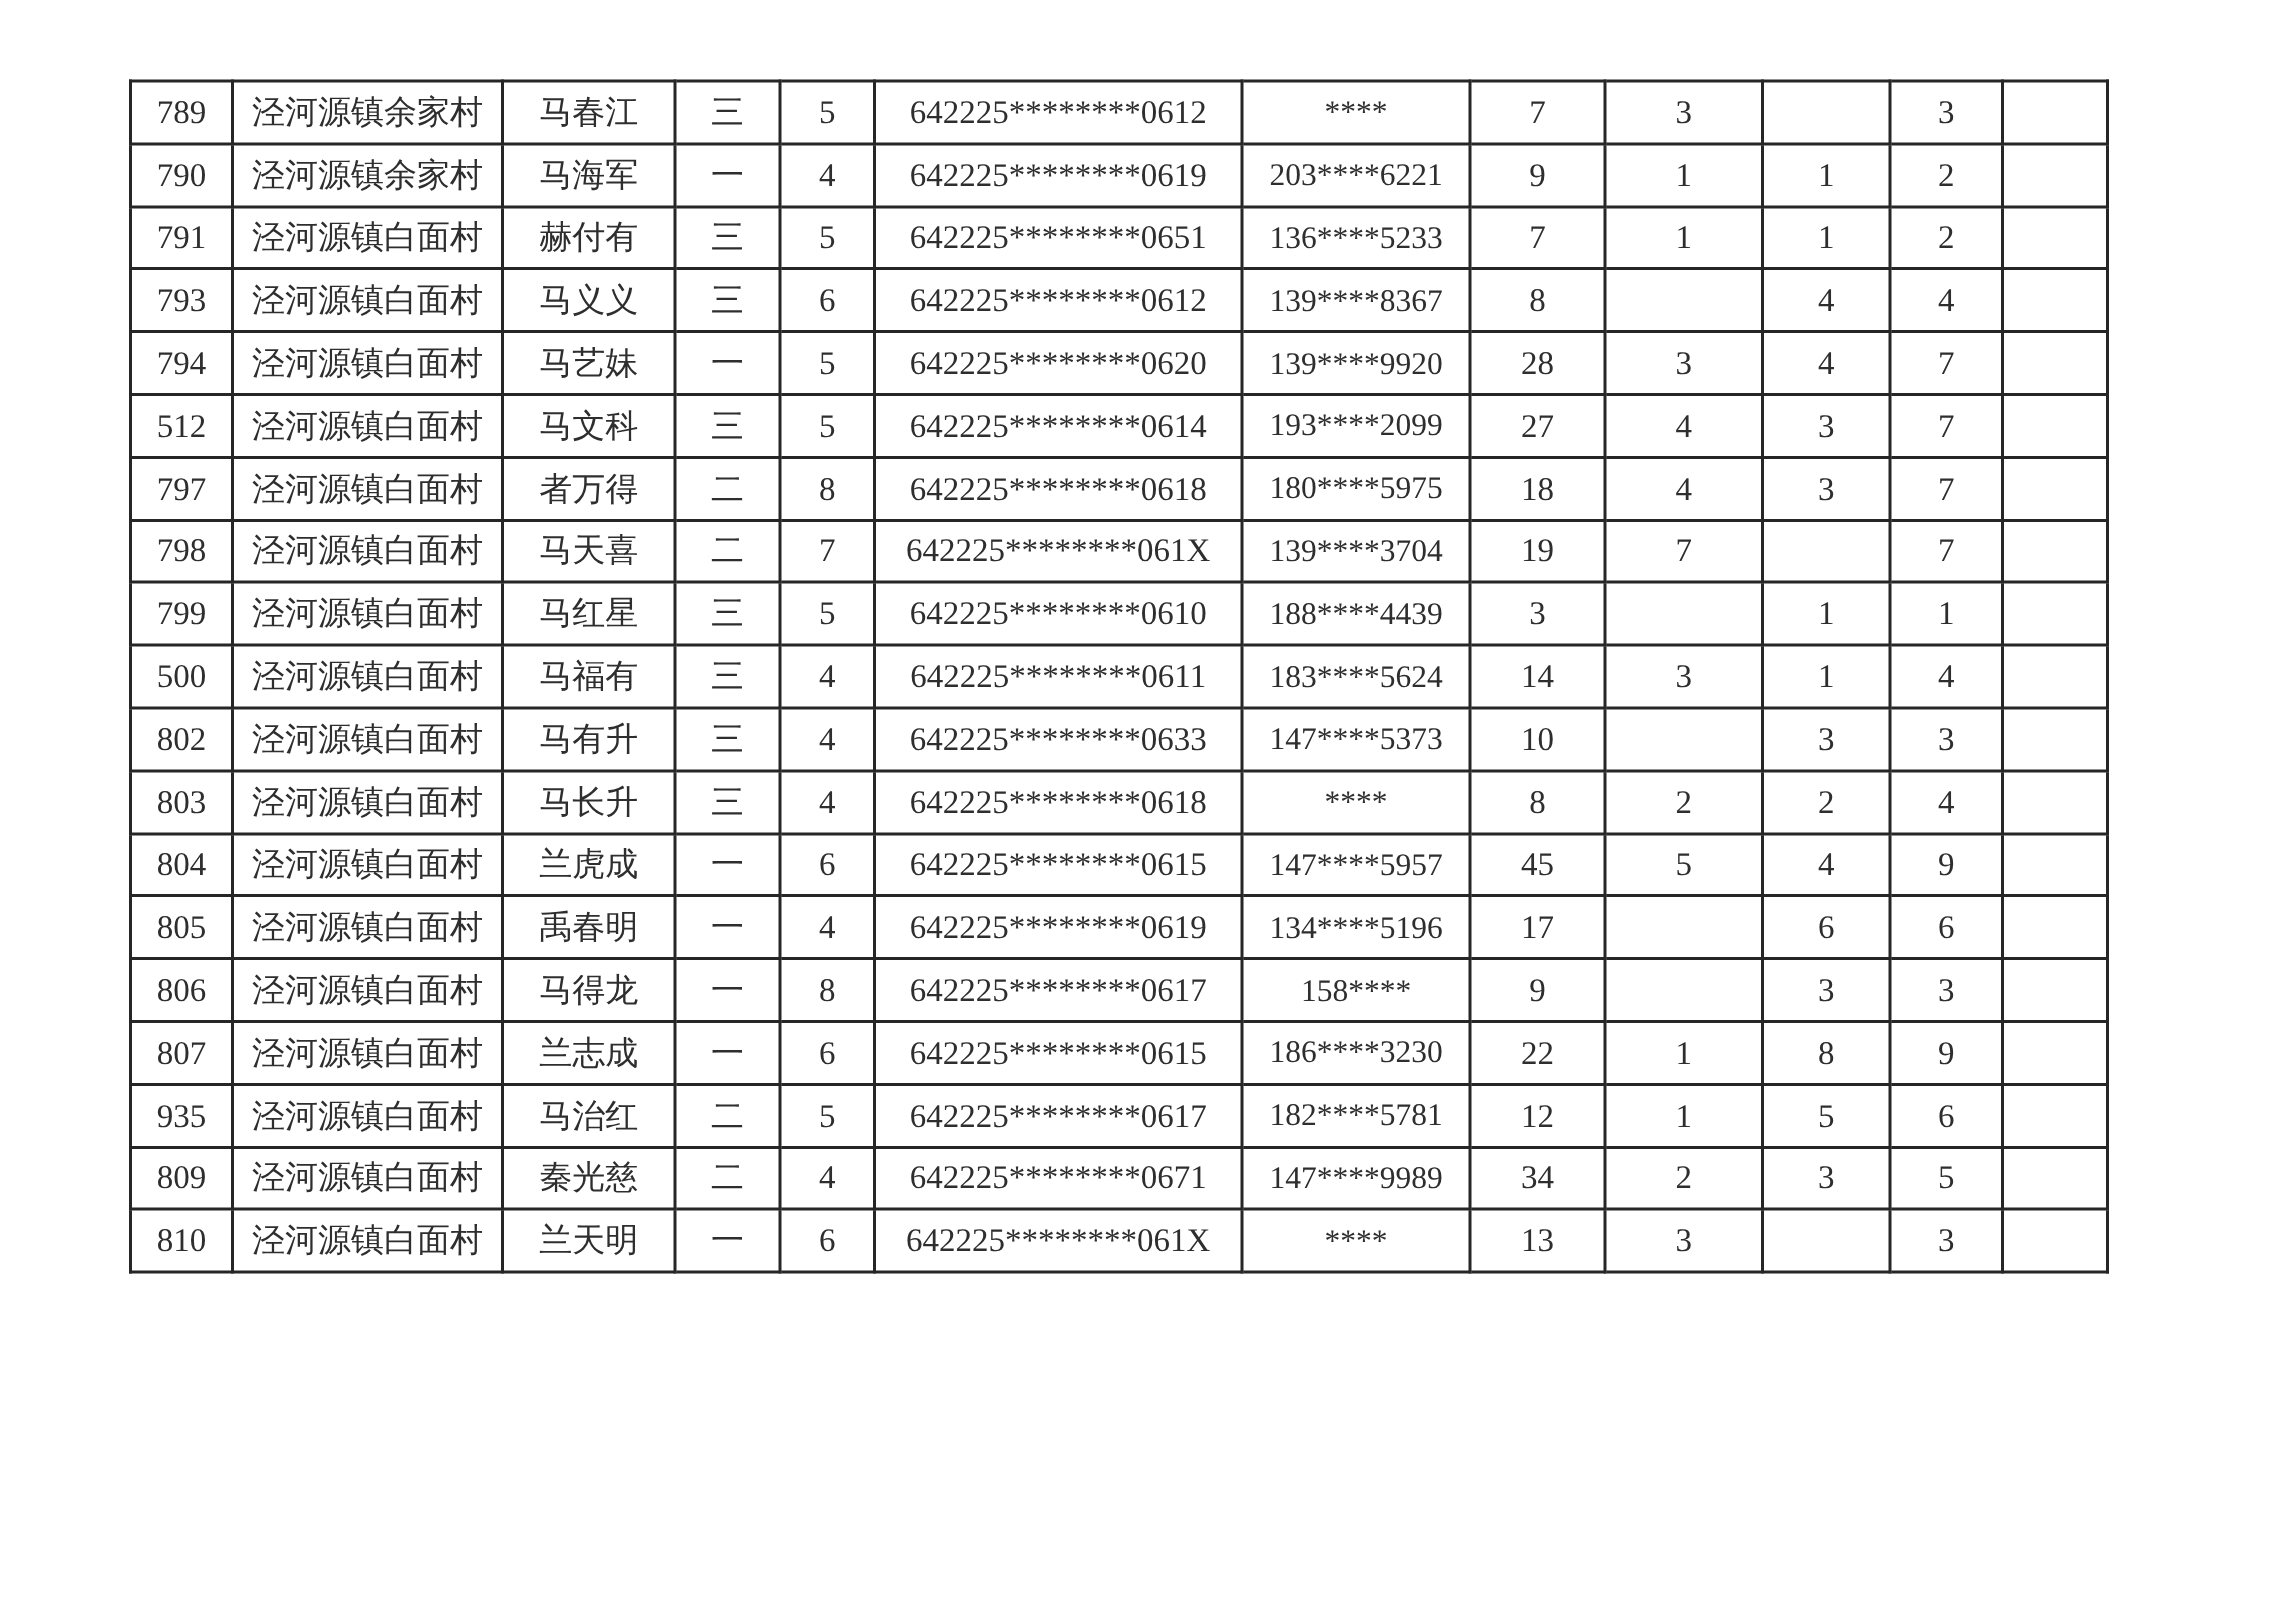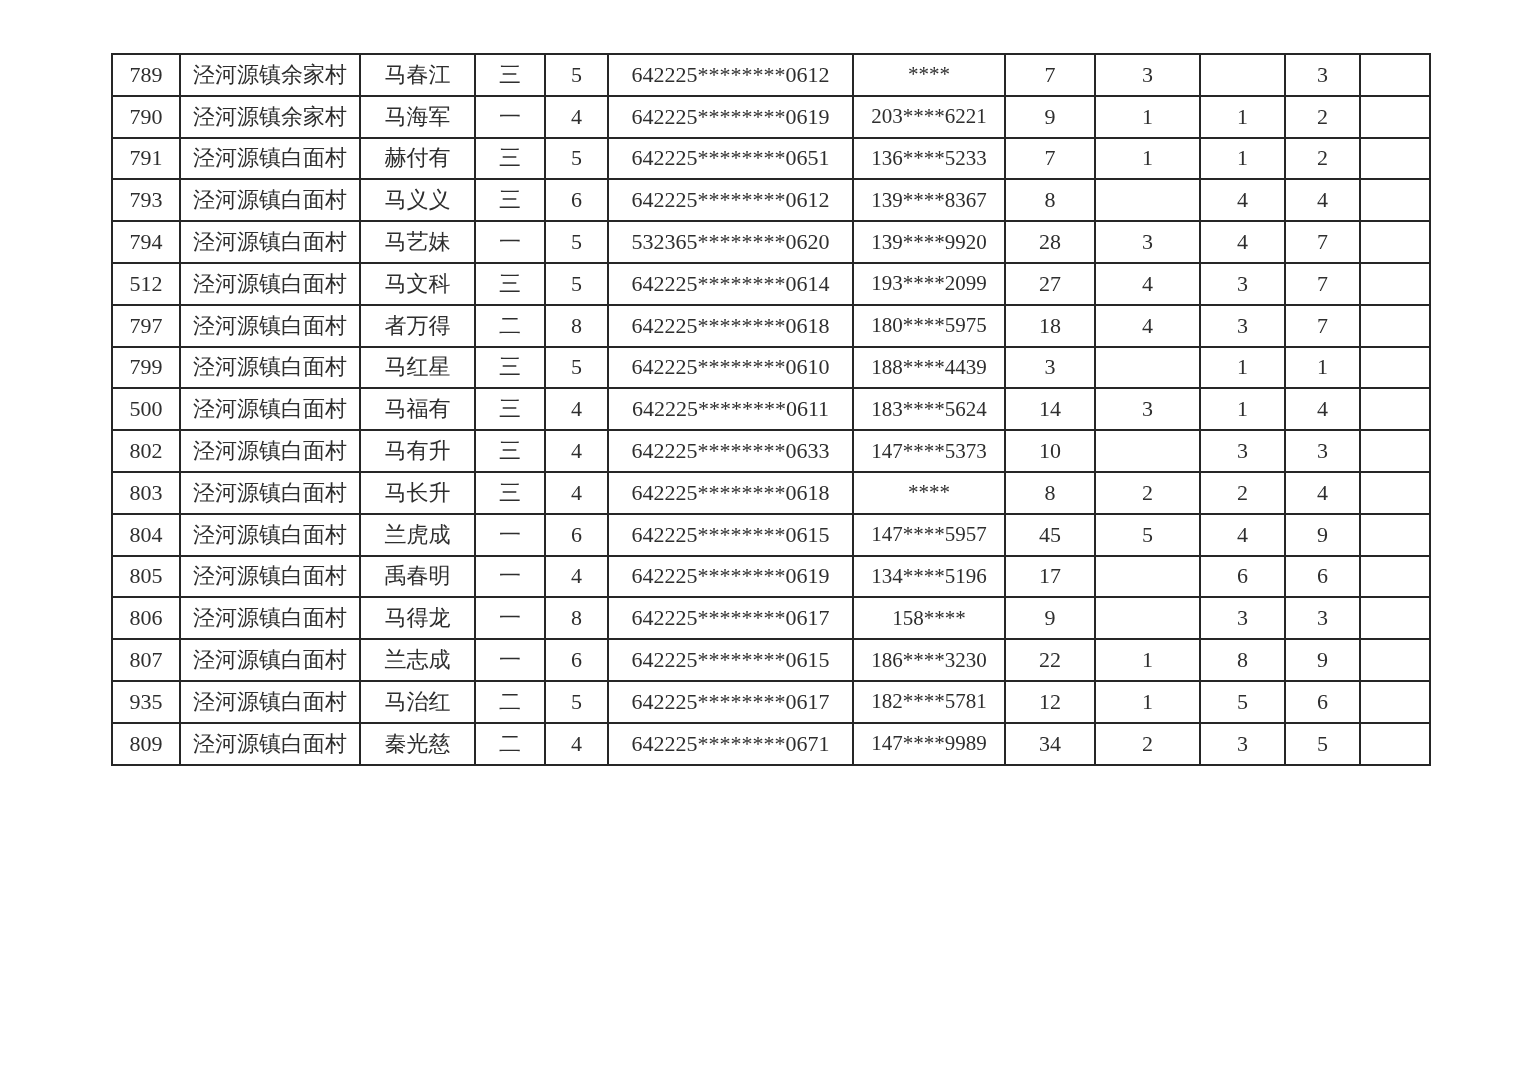--- a/index.html
+++ b/index.html
@@ -5,21 +5,21 @@
   html, body {
     margin: 0;
     padding: 0;
     background: #ffffff;
     width: 1520px;
     height: 1074px;
     overflow: hidden;
   }
   .sheet {
     position: absolute;
-    left: 111px;
+    left: 86px;
     top: 53px;
     border-radius: 11px;
   }
   table.records {
     border-collapse: collapse;
     table-layout: fixed;
     width: 1318px;
     background: #ffffff;
   }
   table.records td {
@@ -113,21 +113,21 @@
           <td class="c-value-3">4</td>
           <td class="c-value-4">4</td>
           <td class="c-blank"></td>
         </tr>
         <tr>
           <td class="c-seq">794</td>
           <td class="c-village">泾河源镇白面村</td>
           <td class="c-name">马艺妹</td>
           <td class="c-category">一</td>
           <td class="c-count">5</td>
-          <td class="c-id-number">532365********0620</td>
+          <td class="c-id-number">642225********0620</td>
           <td class="c-phone">139****9920</td>
           <td class="c-value-1">28</td>
           <td class="c-value-2">3</td>
           <td class="c-value-3">4</td>
           <td class="c-value-4">7</td>
           <td class="c-blank"></td>
         </tr>
         <tr>
           <td class="c-seq">512</td>
           <td class="c-village">泾河源镇白面村</td>
@@ -150,20 +150,34 @@
           <td class="c-count">8</td>
           <td class="c-id-number">642225********0618</td>
           <td class="c-phone">180****5975</td>
           <td class="c-value-1">18</td>
           <td class="c-value-2">4</td>
           <td class="c-value-3">3</td>
           <td class="c-value-4">7</td>
           <td class="c-blank"></td>
         </tr>
         <tr>
+          <td class="c-seq">798</td>
+          <td class="c-village">泾河源镇白面村</td>
+          <td class="c-name">马天喜</td>
+          <td class="c-category">二</td>
+          <td class="c-count">7</td>
+          <td class="c-id-number">642225********061X</td>
+          <td class="c-phone">139****3704</td>
+          <td class="c-value-1">19</td>
+          <td class="c-value-2">7</td>
+          <td class="c-value-3"></td>
+          <td class="c-value-4">7</td>
+          <td class="c-blank"></td>
+        </tr>
+        <tr>
           <td class="c-seq">799</td>
           <td class="c-village">泾河源镇白面村</td>
           <td class="c-name">马红星</td>
           <td class="c-category">三</td>
           <td class="c-count">5</td>
           <td class="c-id-number">642225********0610</td>
           <td class="c-phone">188****4439</td>
           <td class="c-value-1">3</td>
           <td class="c-value-2"></td>
           <td class="c-value-3">1</td>
@@ -289,15 +303,29 @@
           <td class="c-category">二</td>
           <td class="c-count">4</td>
           <td class="c-id-number">642225********0671</td>
           <td class="c-phone">147****9989</td>
           <td class="c-value-1">34</td>
           <td class="c-value-2">2</td>
           <td class="c-value-3">3</td>
           <td class="c-value-4">5</td>
           <td class="c-blank"></td>
         </tr>
+        <tr>
+          <td class="c-seq">810</td>
+          <td class="c-village">泾河源镇白面村</td>
+          <td class="c-name">兰天明</td>
+          <td class="c-category">一</td>
+          <td class="c-count">6</td>
+          <td class="c-id-number">642225********061X</td>
+          <td class="c-phone">****</td>
+          <td class="c-value-1">13</td>
+          <td class="c-value-2">3</td>
+          <td class="c-value-3"></td>
+          <td class="c-value-4">3</td>
+          <td class="c-blank"></td>
+        </tr>
       </tbody>
   </table>
 </div>
 
 </body></html>

